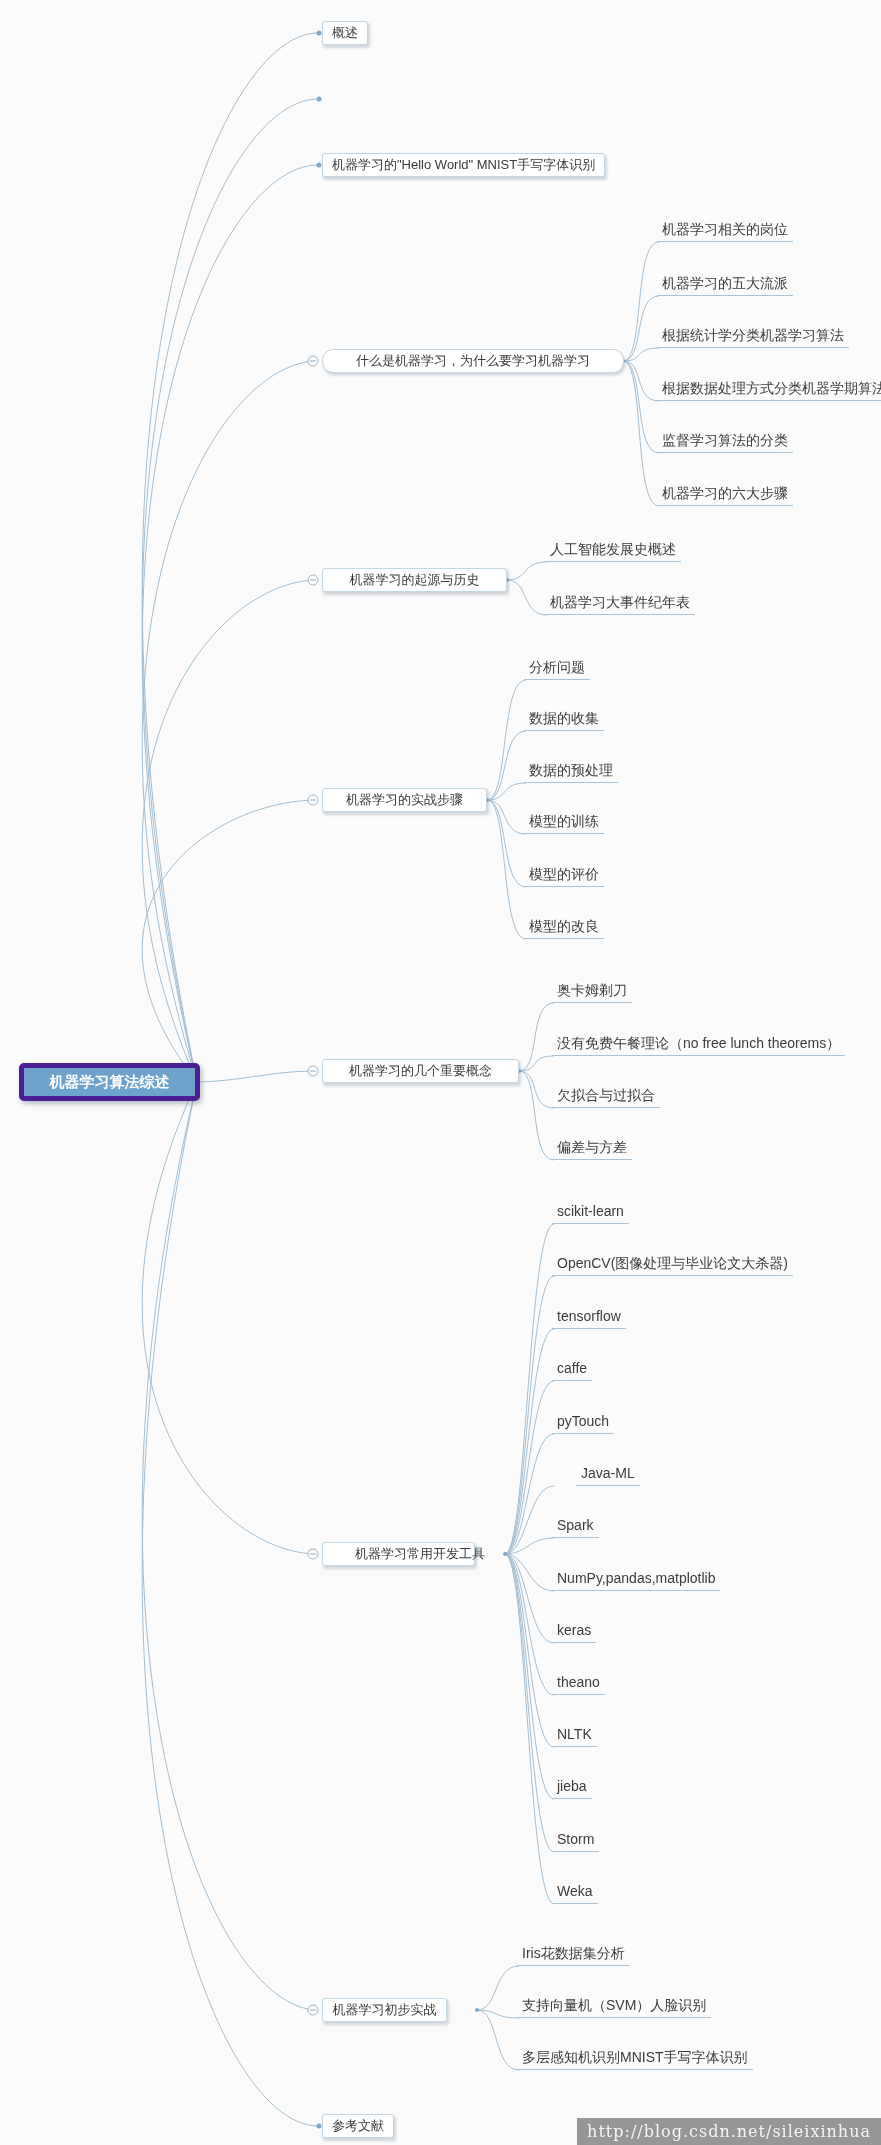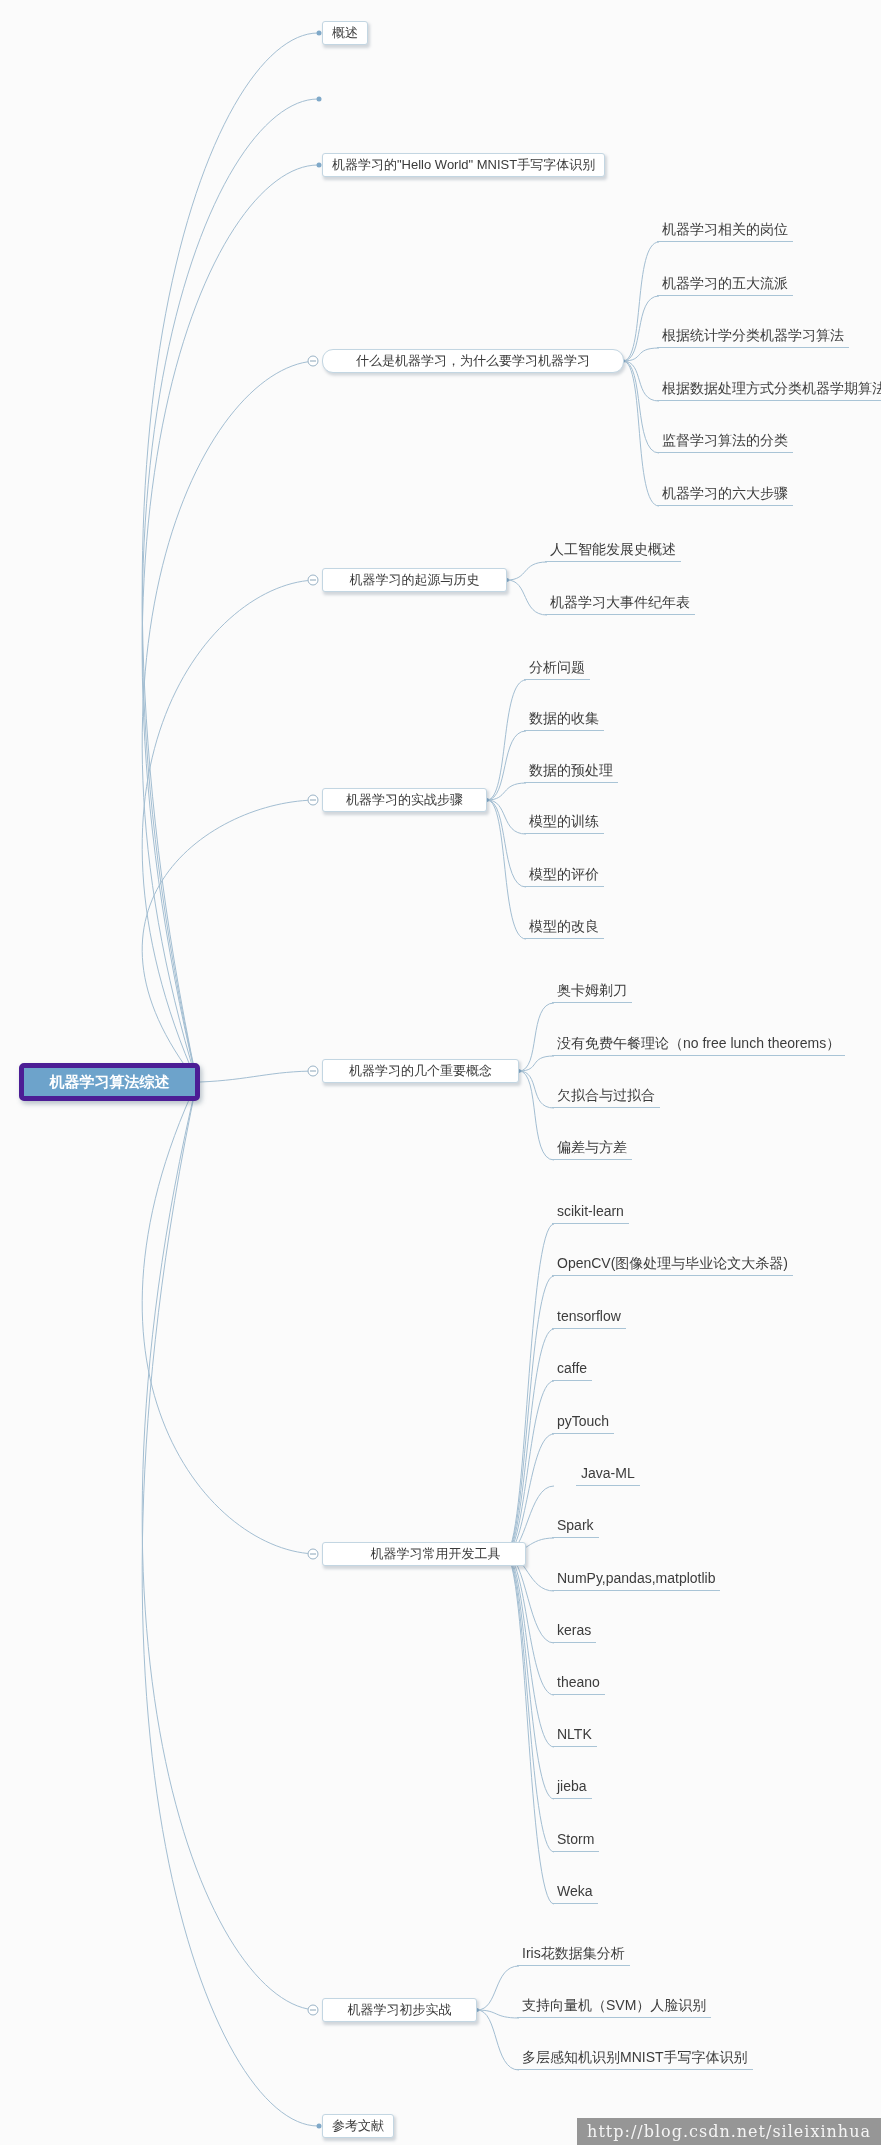--- a/index.html
+++ b/index.html
@@ -138,22 +138,22 @@
   <div class="root-node" style="left:19px;top:1063px;width:181px;height:38px;">
     <span>机器学习算法综述</span>
   </div>
 
   <div class="branch" style="left:322px;top:21px;"><span>概述</span></div>
   <div class="branch" style="left:322px;top:153px;"><span>机器学习的"Hello World" MNIST手写字体识别</span></div>
   <div class="branch" style="left:322px;top:349px;width:302px;border-radius:11px;"><span>什么是机器学习，为什么要学习机器学习</span></div>
   <div class="branch" style="left:322px;top:568px;width:185px;"><span>机器学习的起源与历史</span></div>
   <div class="branch" style="left:322px;top:788px;width:165px;"><span>机器学习的实战步骤</span></div>
   <div class="branch" style="left:322px;top:1059px;width:197px;"><span>机器学习的几个重要概念</span></div>
-  <div class="branch" style="left:322px;top:1542px;width:204px;padding-left:32px;"><span>机器学习常用开发工具</span></div>
-  <div class="branch" style="left:322px;top:1998px;width:155px;"><span>机器学习初步实战</span></div>
+  <div class="branch" style="left:322px;top:1542px;width:153px;padding-left:32px;"><span>机器学习常用开发工具</span></div>
+  <div class="branch" style="left:322px;top:1998px;width:125px;"><span>机器学习初步实战</span></div>
   <div class="branch" style="left:322px;top:2114px;"><span>参考文献</span></div>
 
   <div class="leaf" style="left:657px;top:220px;"><span>机器学习相关的岗位</span></div>
   <div class="leaf" style="left:657px;top:274px;"><span>机器学习的五大流派</span></div>
   <div class="leaf" style="left:657px;top:326px;"><span>根据统计学分类机器学习算法</span></div>
   <div class="leaf" style="left:657px;top:379px;"><span>根据数据处理方式分类机器学期算法</span></div>
   <div class="leaf" style="left:657px;top:431px;"><span>监督学习算法的分类</span></div>
   <div class="leaf" style="left:657px;top:484px;"><span>机器学习的六大步骤</span></div>
 
   <div class="leaf" style="left:545px;top:540px;"><span>人工智能发展史概述</span></div>

